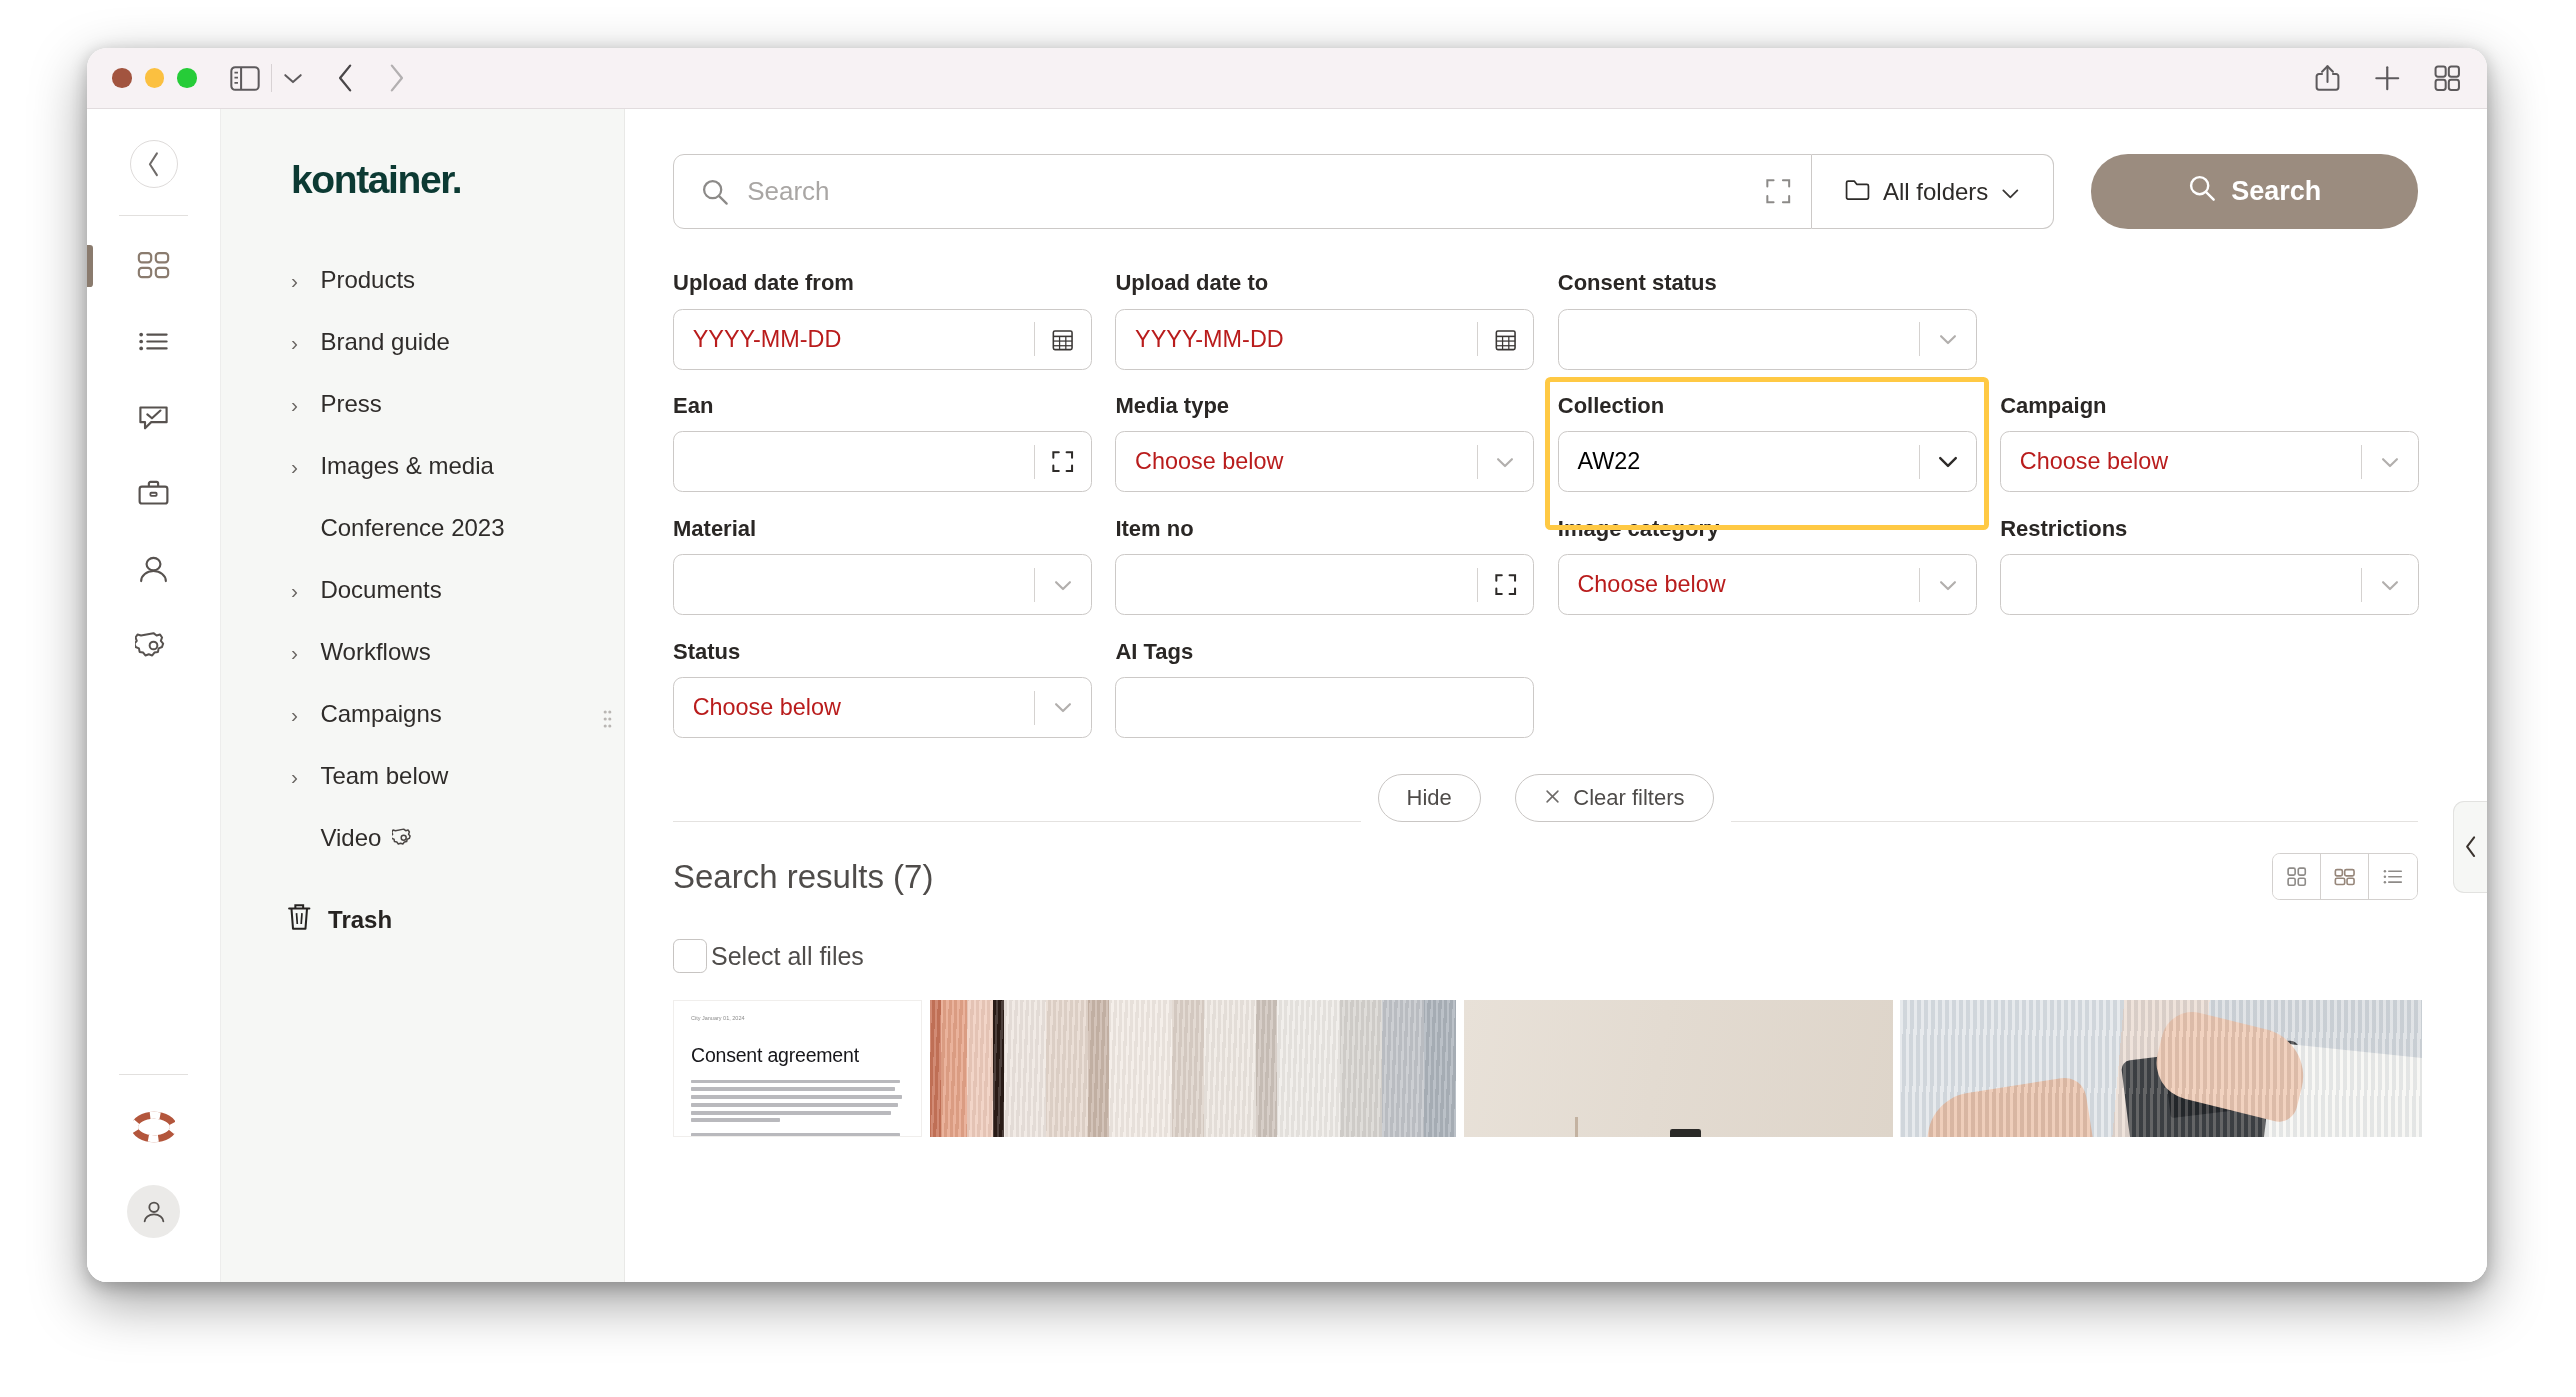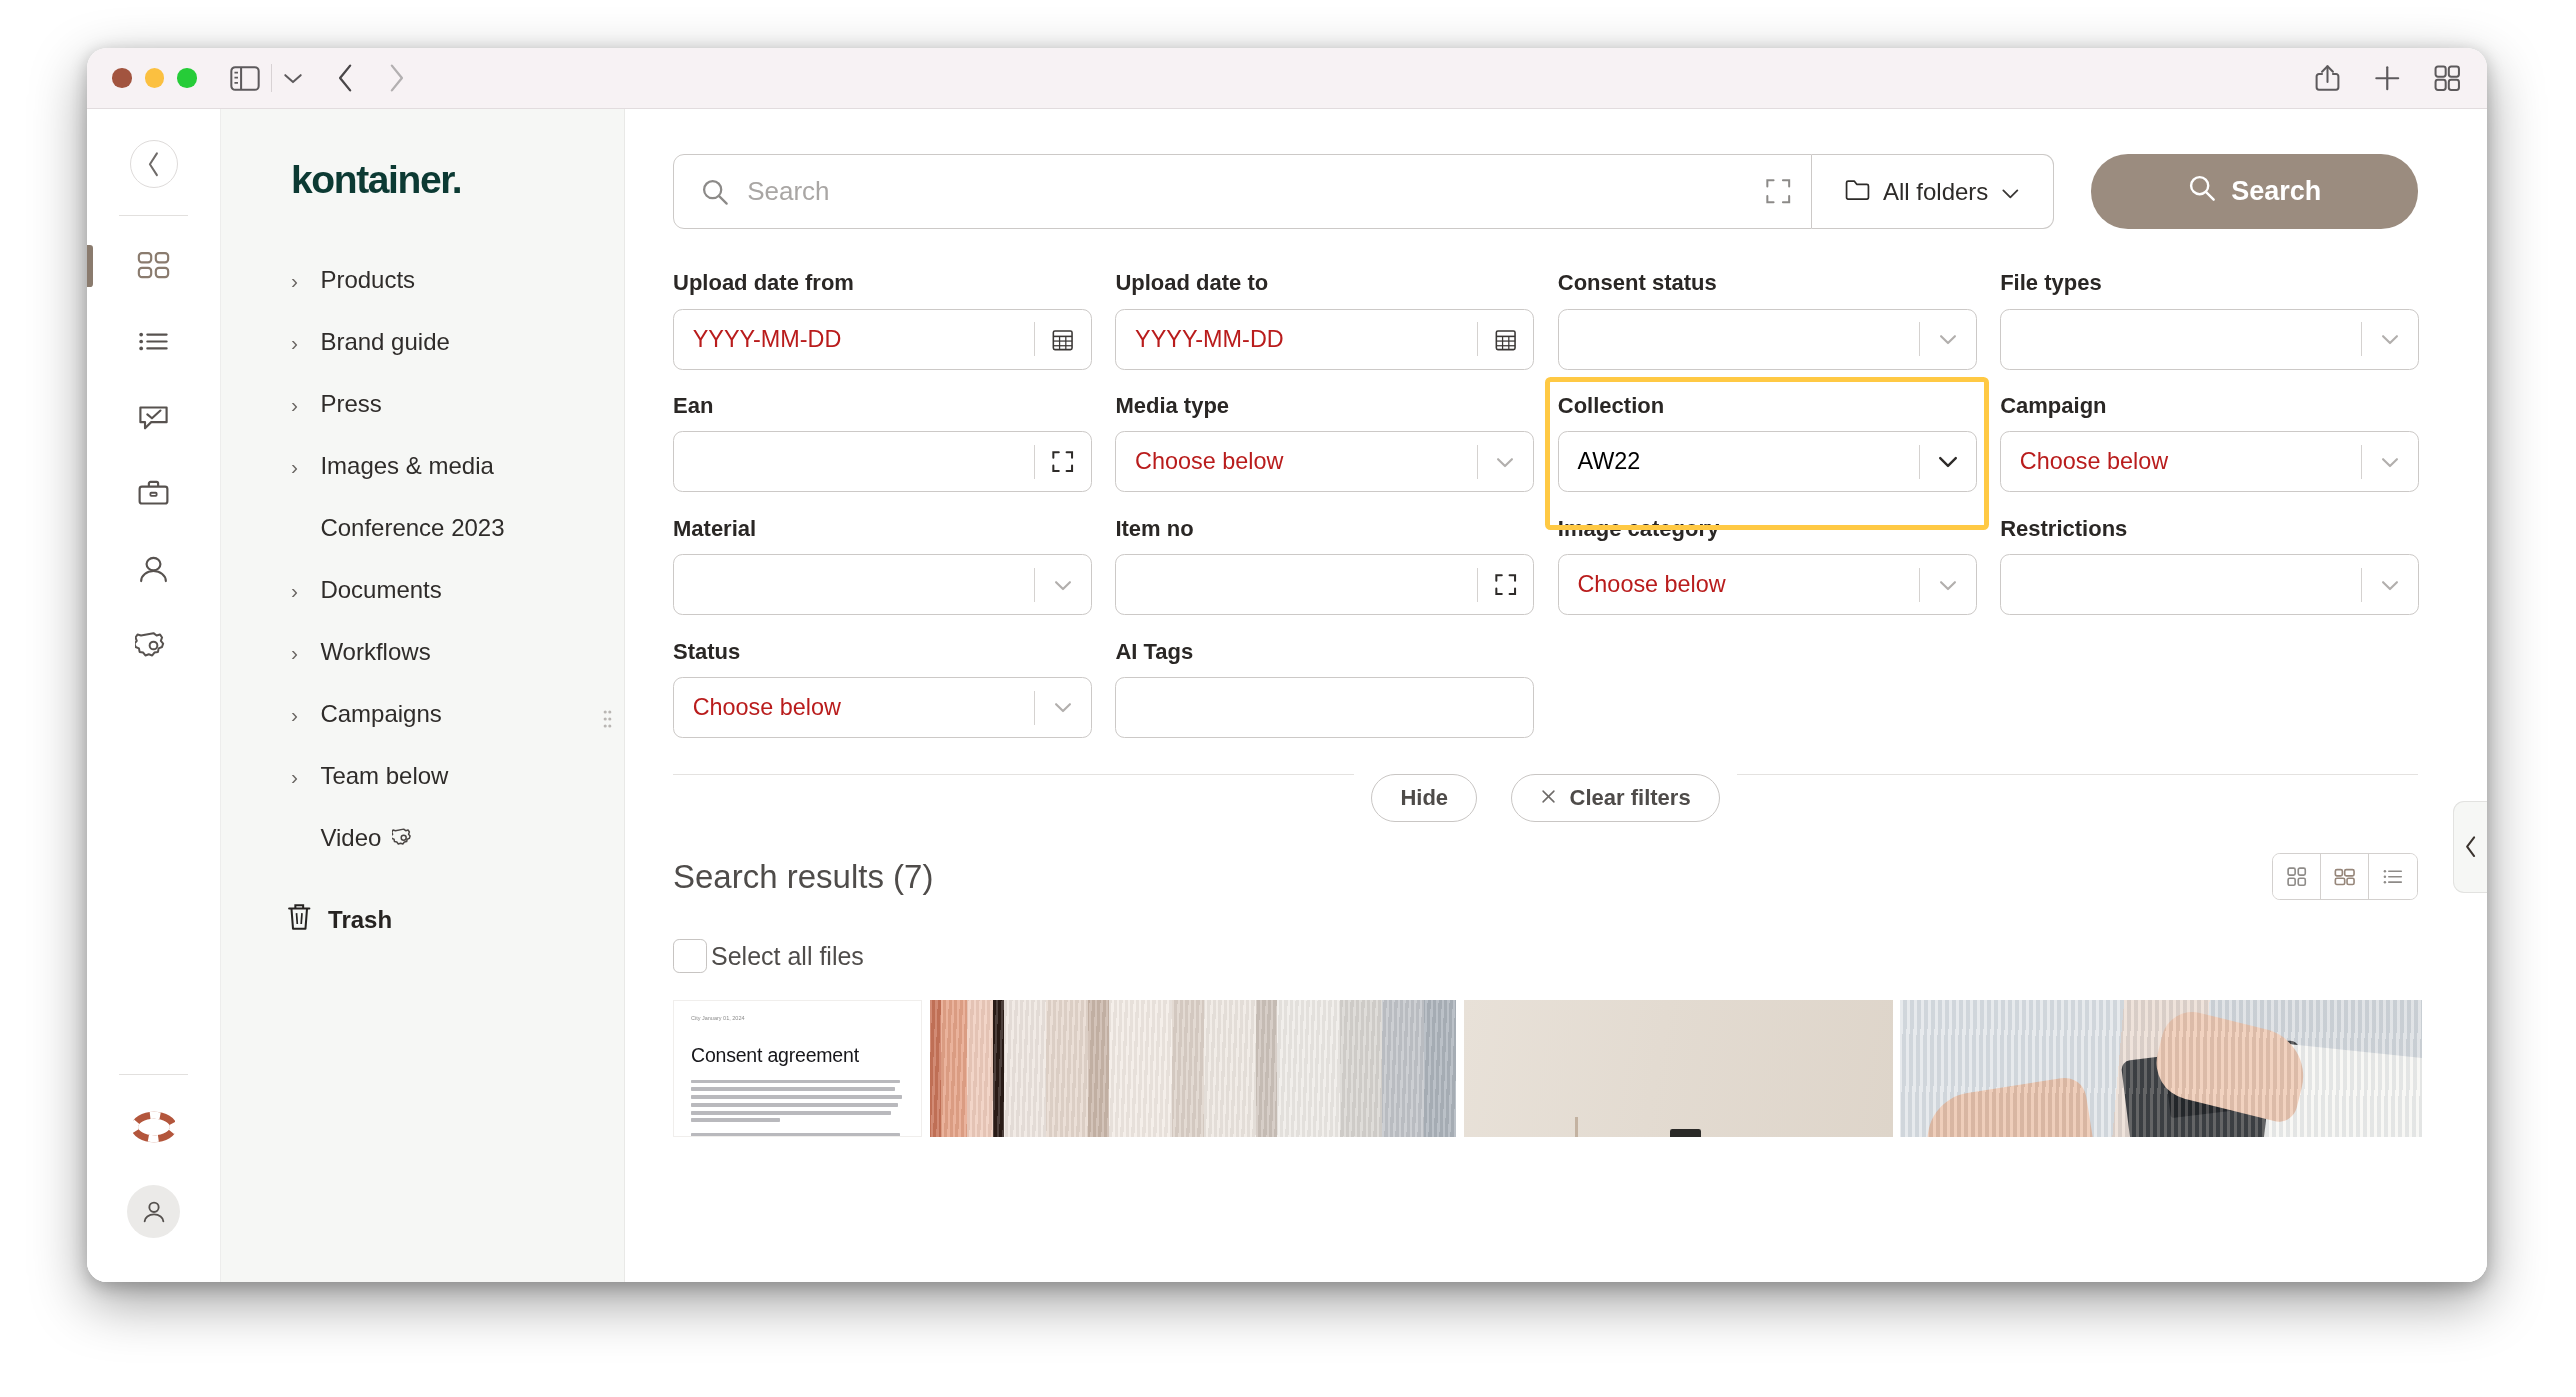--- a/index.html
+++ b/index.html
@@ -209,23 +209,22 @@
     left: -12.5px; top: -15.6px;
     width: 444px; height: 153px;
     border: 5.5px solid #ffc944;
     border-radius: 5.5px;
     pointer-events: none;
     z-index: 5;
   }
 
   
   .fbar {
-    display: flex; align-items: flex-start; gap: 0;
+    display: flex; align-items: flex-end; gap: 0;
     margin-top: 36px;
-    font-weight: bold;
   }
   .fbar .line { flex: 1; height: 0.8px; background: #e4e2e0; }
   .pill {
     height: 48px; border: 0.8px solid #c9c6c4; border-radius: 26.5px;
     display: flex; align-items: center; justify-content: center; gap: 12.5px;
     padding: 0 28px; margin: 0 17px;
     font-size: 22px; color: #4e4b49; background: #fff;
     white-space: nowrap;
     font-family: "Liberation Sans", sans-serif;
   }
@@ -624,32 +623,20 @@
             <div class="fctl">
               <span class="fval ph"></span>
               <span class="fdiv"></span>
               <span class="faff">
                 <svg width="20" height="12.5" viewBox="0 0 26 16">
                       <polyline points="4,4 13,13 22,4" fill="none" stroke="#b2afad" stroke-width="2.8" stroke-linecap="round" stroke-linejoin="round"></polyline>
                     </svg>
               </span>
             </div>
           </div>
-          <div class="fcell">
-            <span class="flabel">File types</span>
-            <div class="fctl">
-              <span class="fval ph"></span>
-              <span class="fdiv"></span>
-              <span class="faff">
-                <svg width="20" height="12.5" viewBox="0 0 26 16">
-                      <polyline points="4,4 13,13 22,4" fill="none" stroke="#b2afad" stroke-width="2.8" stroke-linecap="round" stroke-linejoin="round"></polyline>
-                    </svg>
-              </span>
-            </div>
-          </div>
         </div>
 
         <div class="frow">
           <div class="fcell">
             <span class="flabel">Ean</span>
             <div class="fctl">
               <span class="fval ph"></span>
               <span class="fdiv"></span>
               <span class="faff dark">
                 <svg width="23.4" height="23.4" viewBox="0 0 30 30">

